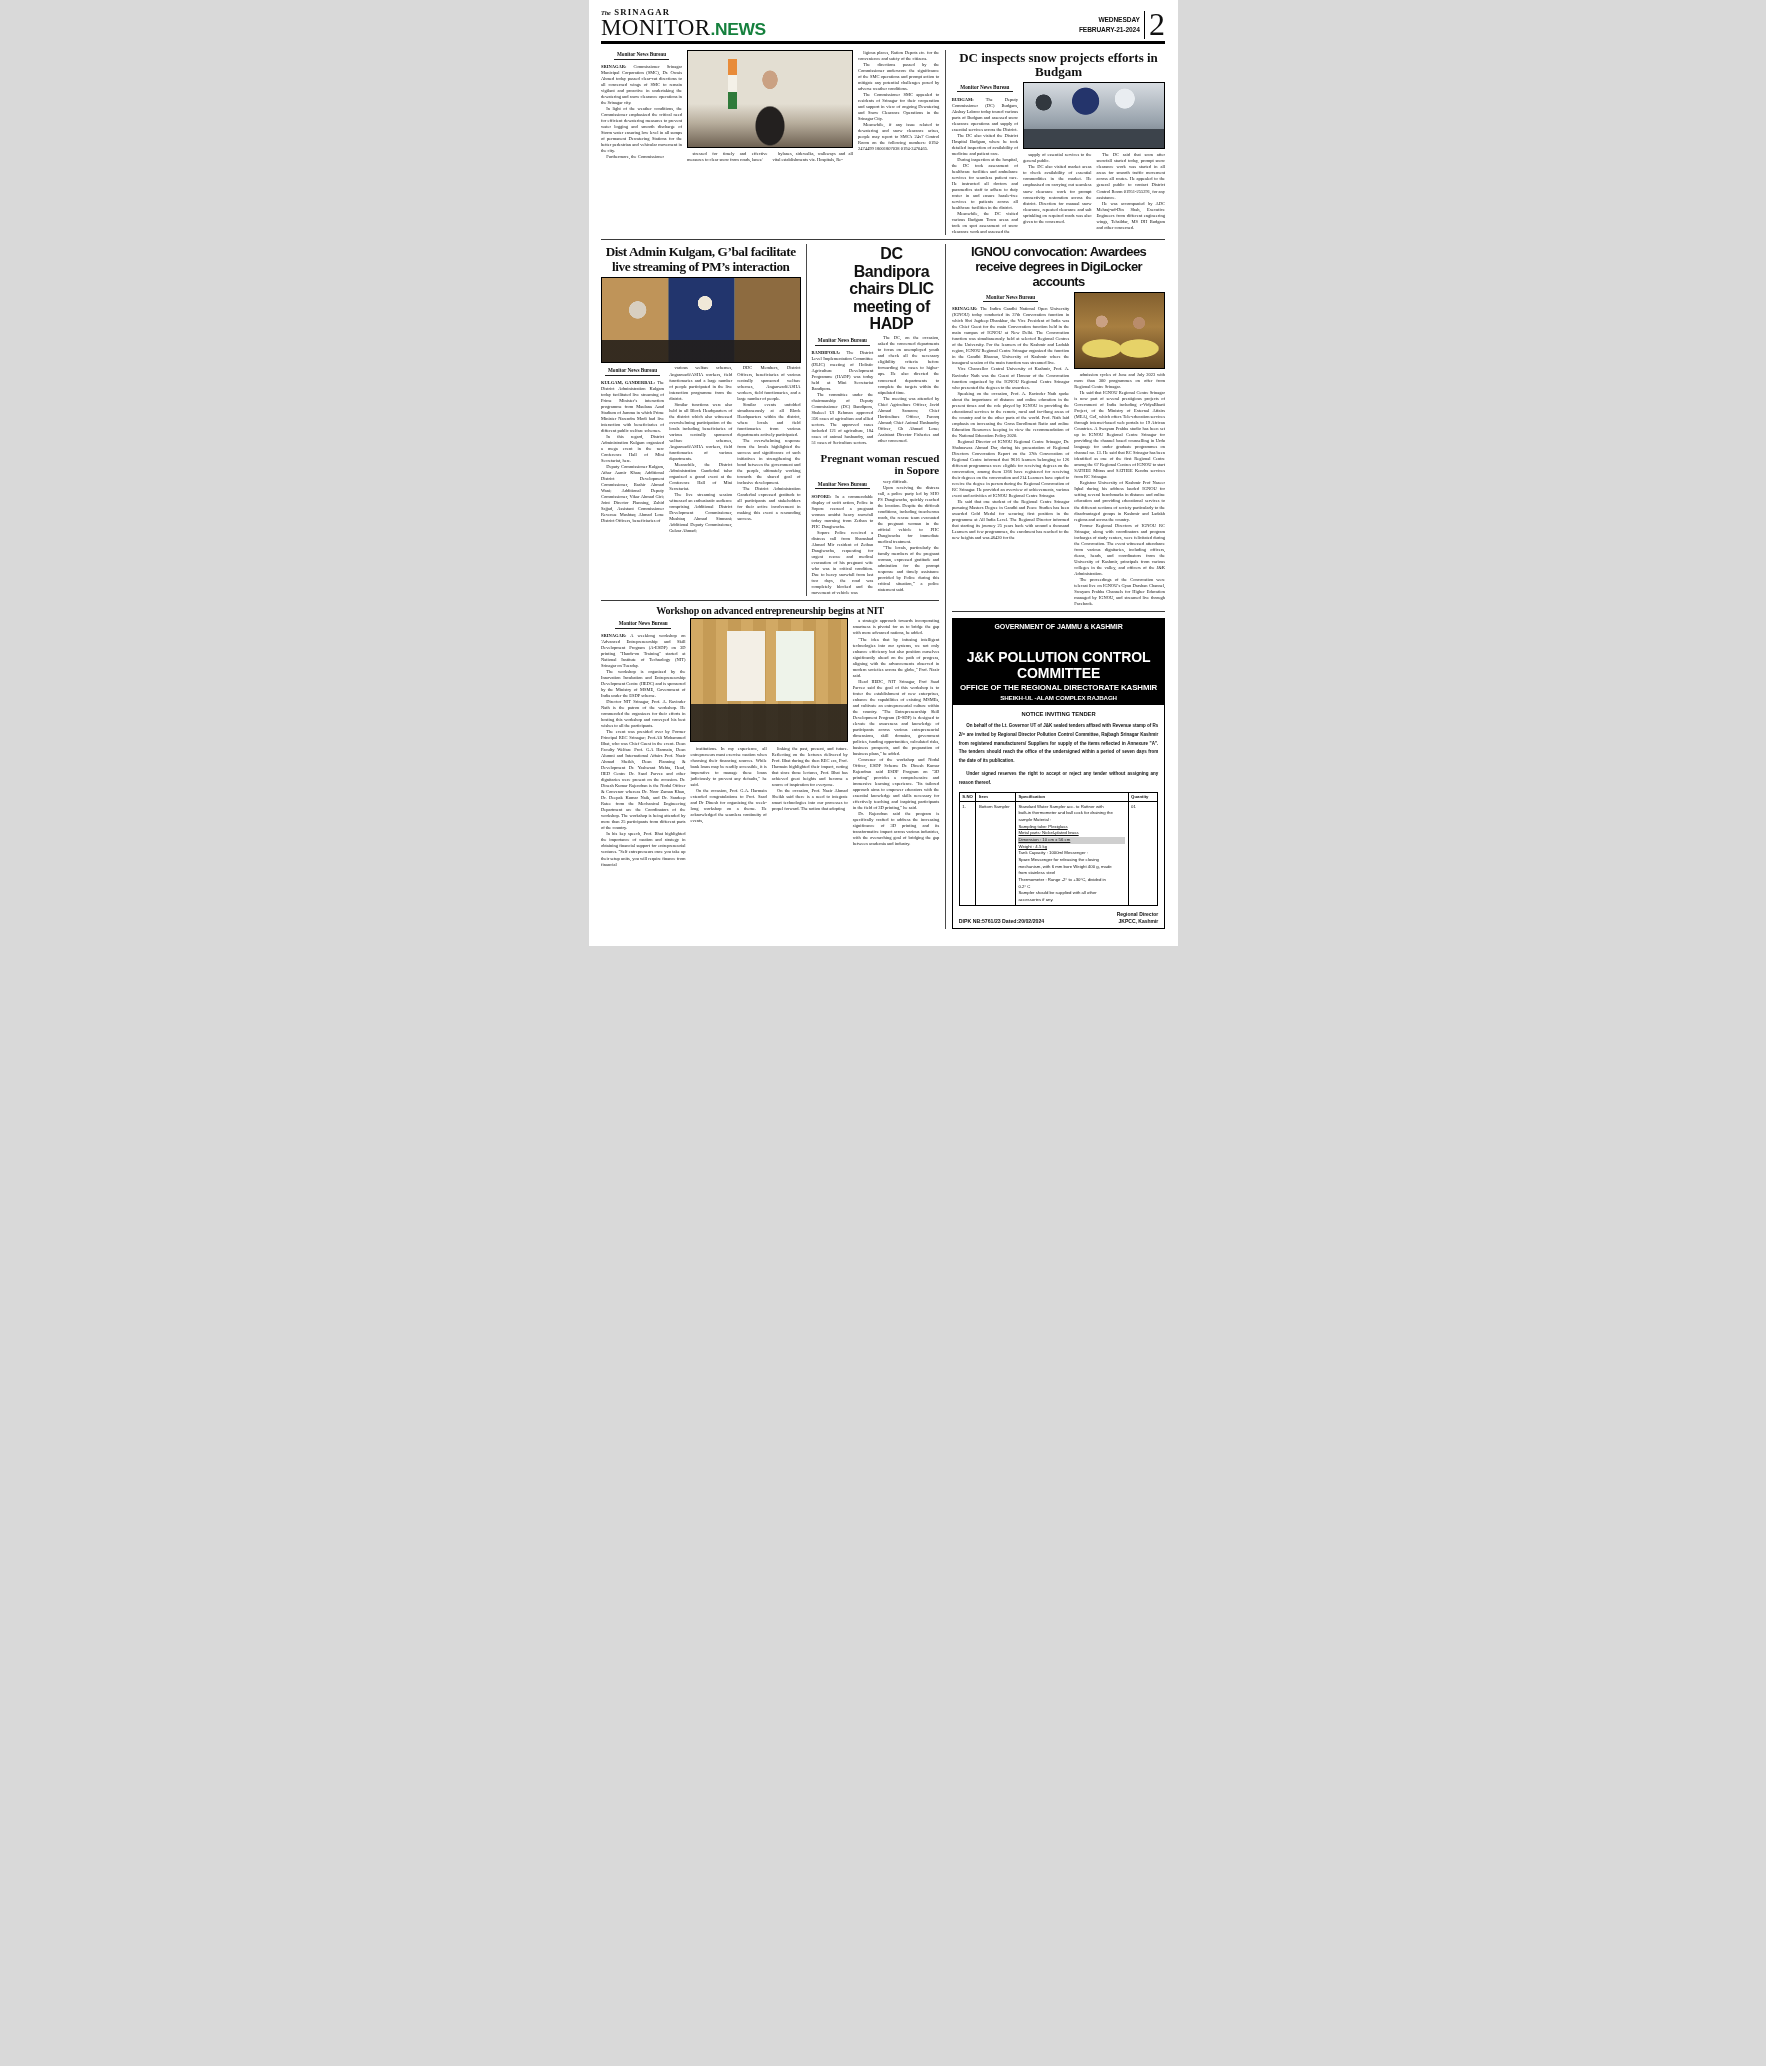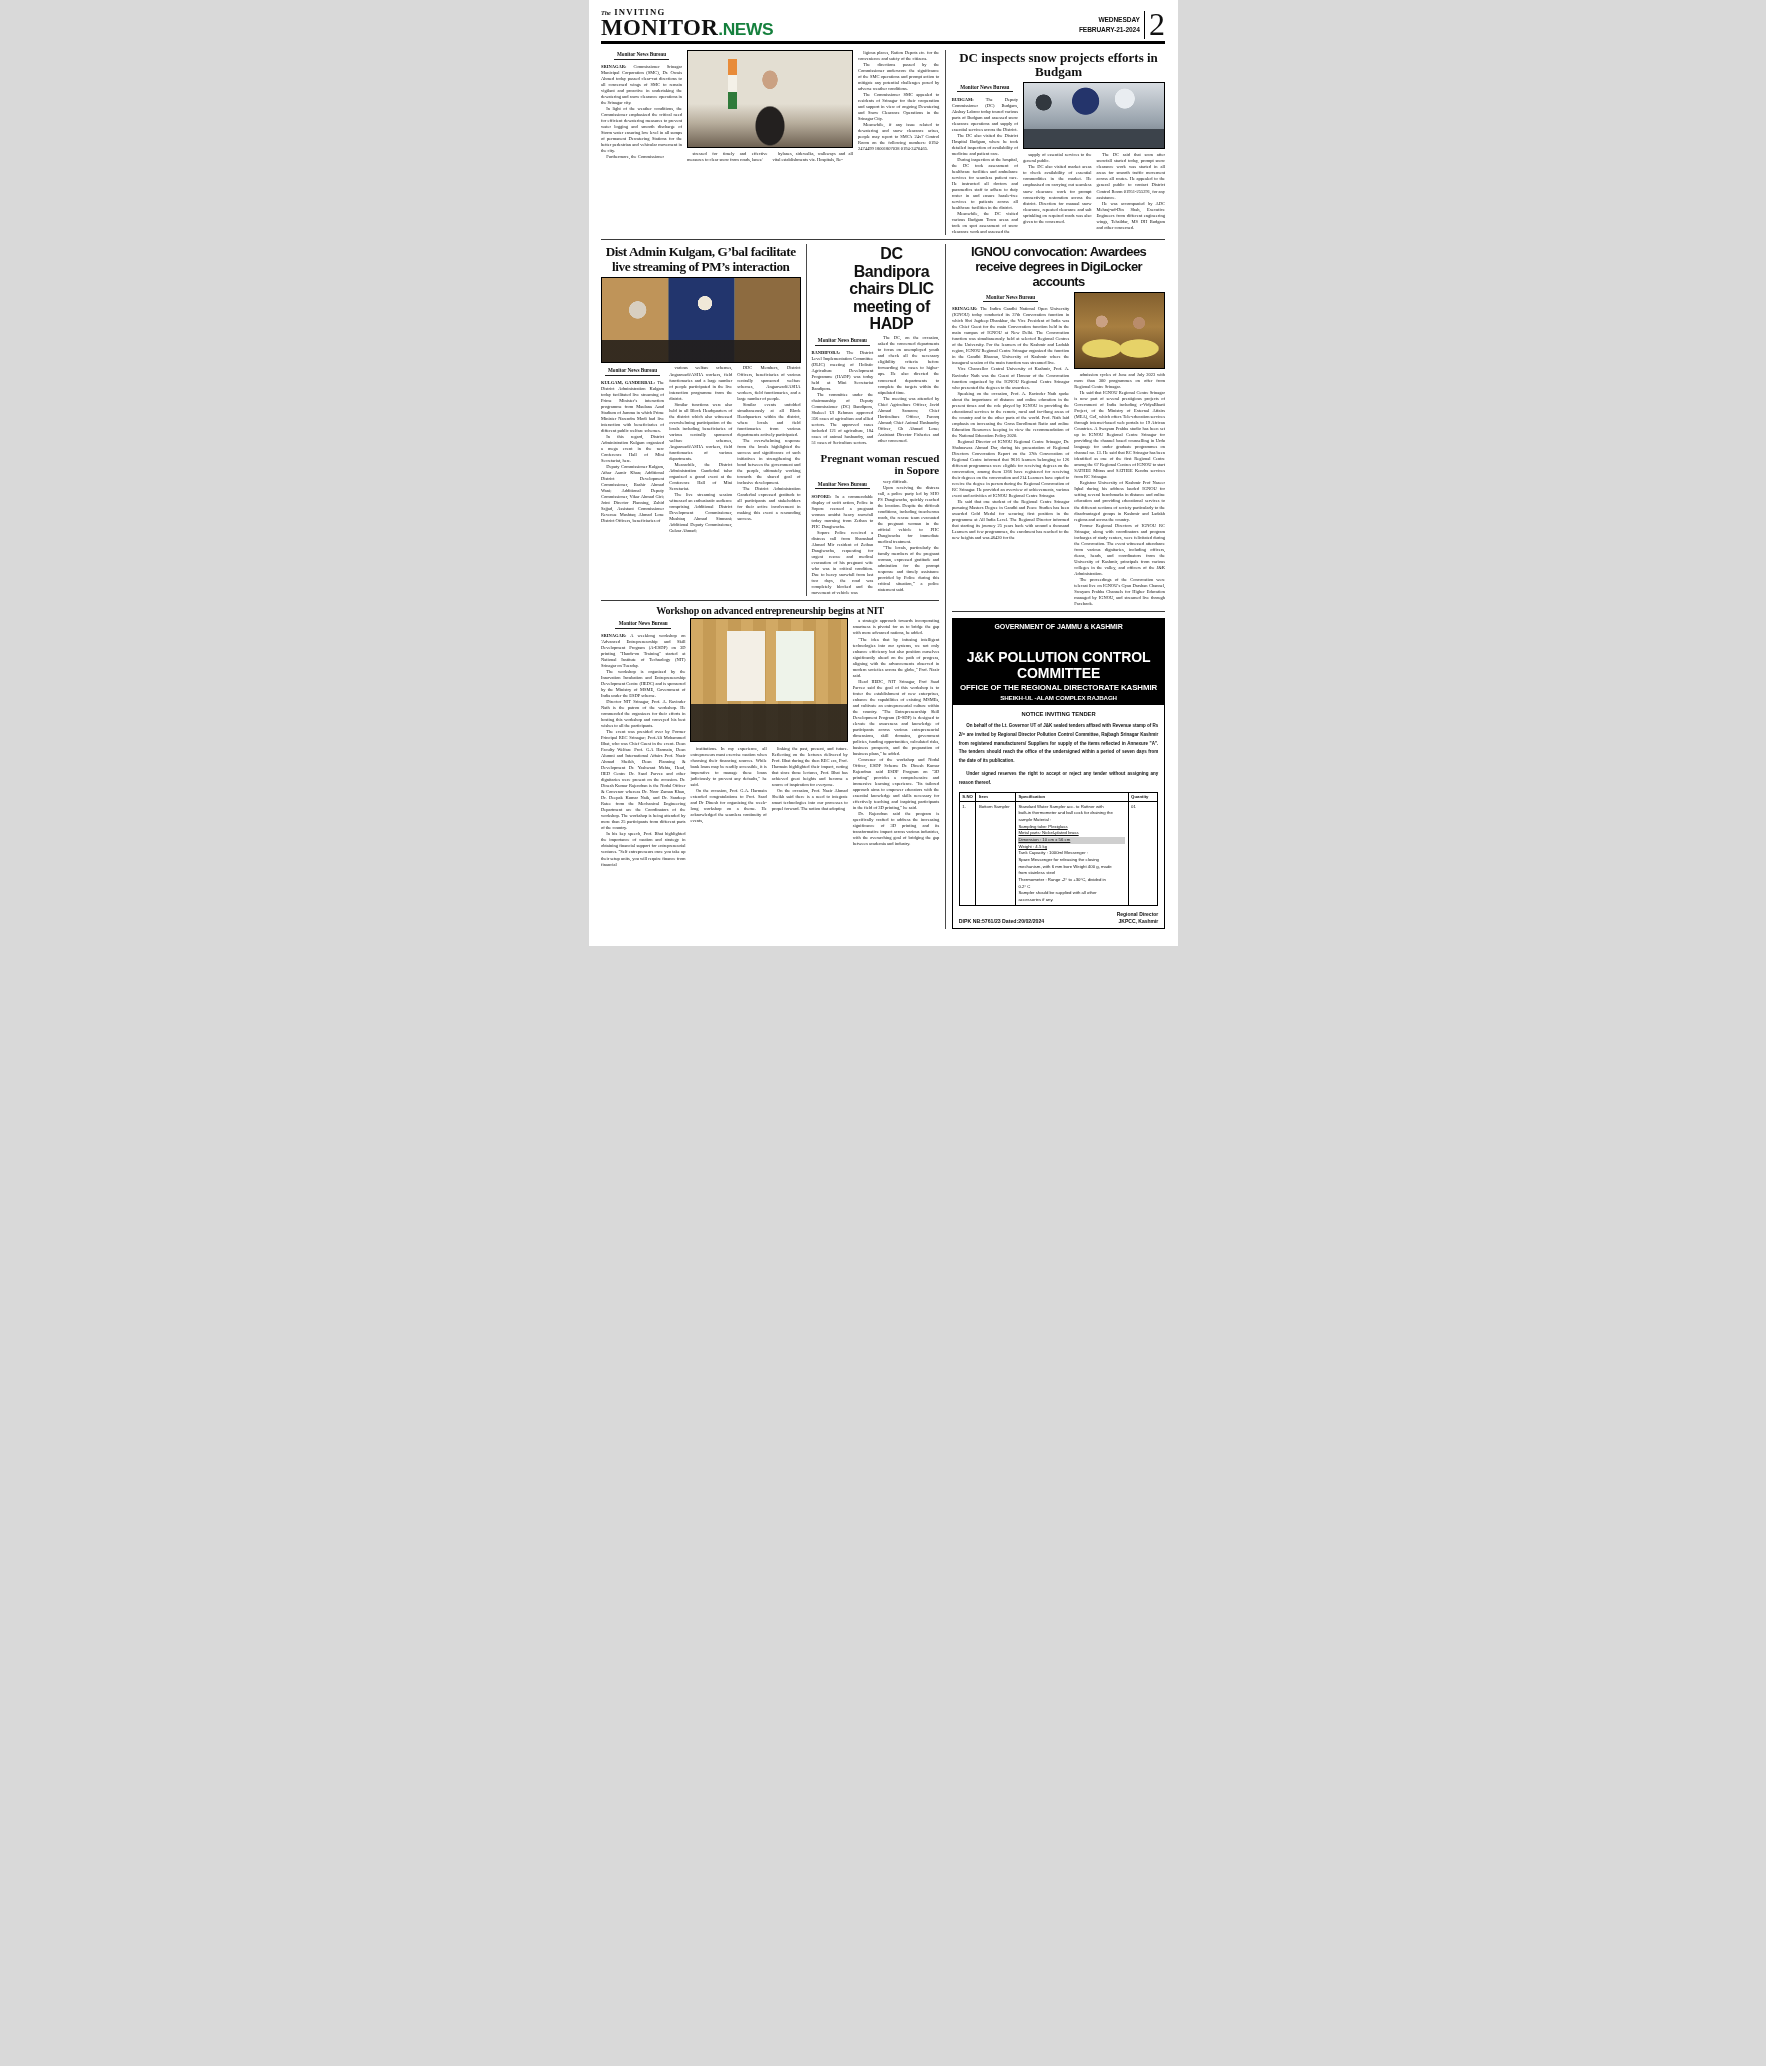--- a/index.html
+++ b/index.html
@@ -5,21 +5,21 @@
 <style>
   html,body{margin:0;padding:0;background:#d9d9d9;}
   .page{width:589px;min-height:862px;margin:0 auto;background:#ffffff;
         padding:5px 12.4px 16.5px;box-sizing:border-box;color:#111;
         font-family:"Liberation Serif",serif;}
   
   .masthead{display:flex;justify-content:space-between;align-items:flex-end;padding:1.7px 0 2.5px;}
   .logo-top{font-size:8.7px;letter-spacing:1.2px;font-weight:bold;}
   .logo-the{font-style:italic;font-size:6.2px;letter-spacing:0;text-transform:none;}
   .logo-bottom{line-height:0.95;}
-  .logo-monitor{font-size:23px;font-weight:bold;letter-spacing:0.4px;}
+  .logo-monitor{font-size:23px;font-weight:normal;letter-spacing:0.4px;}
   .logo-news{font-family:"Liberation Sans",sans-serif;font-weight:bold;font-size:17.4px;color:#15803d;letter-spacing:-0.4px;}
   .dateblock{display:flex;align-items:stretch;gap:4.1px;}
   .dates{align-self:center;text-align:right;font-family:"Liberation Sans",sans-serif;
          font-weight:bold;font-size:6.6px;line-height:1.45;letter-spacing:-0.1px;}
   .vbar{width:1.2px;background:#000;}
   .pagenum{font-size:32px;line-height:0.85;font-weight:normal;}
   .mastrule{height:2.9px;background:#000;box-shadow:0 4.1px 0 -3.3px #000;margin-bottom:5.8px;}
   
   .hl{text-align:center;margin:0.8px 0 2.5px;}
   .hl-sans{font-family:"Liberation Sans",sans-serif;font-weight:bold;}
@@ -136,21 +136,21 @@
 </style>
 </head>
 <body>
 
 <div class="page">
 
   <header class="masthead">
     <div class="logo">
       <div class="logo-top">
         <span class="logo-the">The</span>
-        <span class="logo-kashmir">INVITING</span>
+        <span class="logo-kashmir">SRINAGAR</span>
       </div>
       <div class="logo-bottom">
         <span class="logo-monitor">MONITOR</span><span class="logo-news">.NEWS</span>
       </div>
     </div>
     <div class="dateblock">
       <div class="dates">
         <div>WEDNESDAY</div>
         <div>FEBRUARY-21-2024</div>
       </div>

